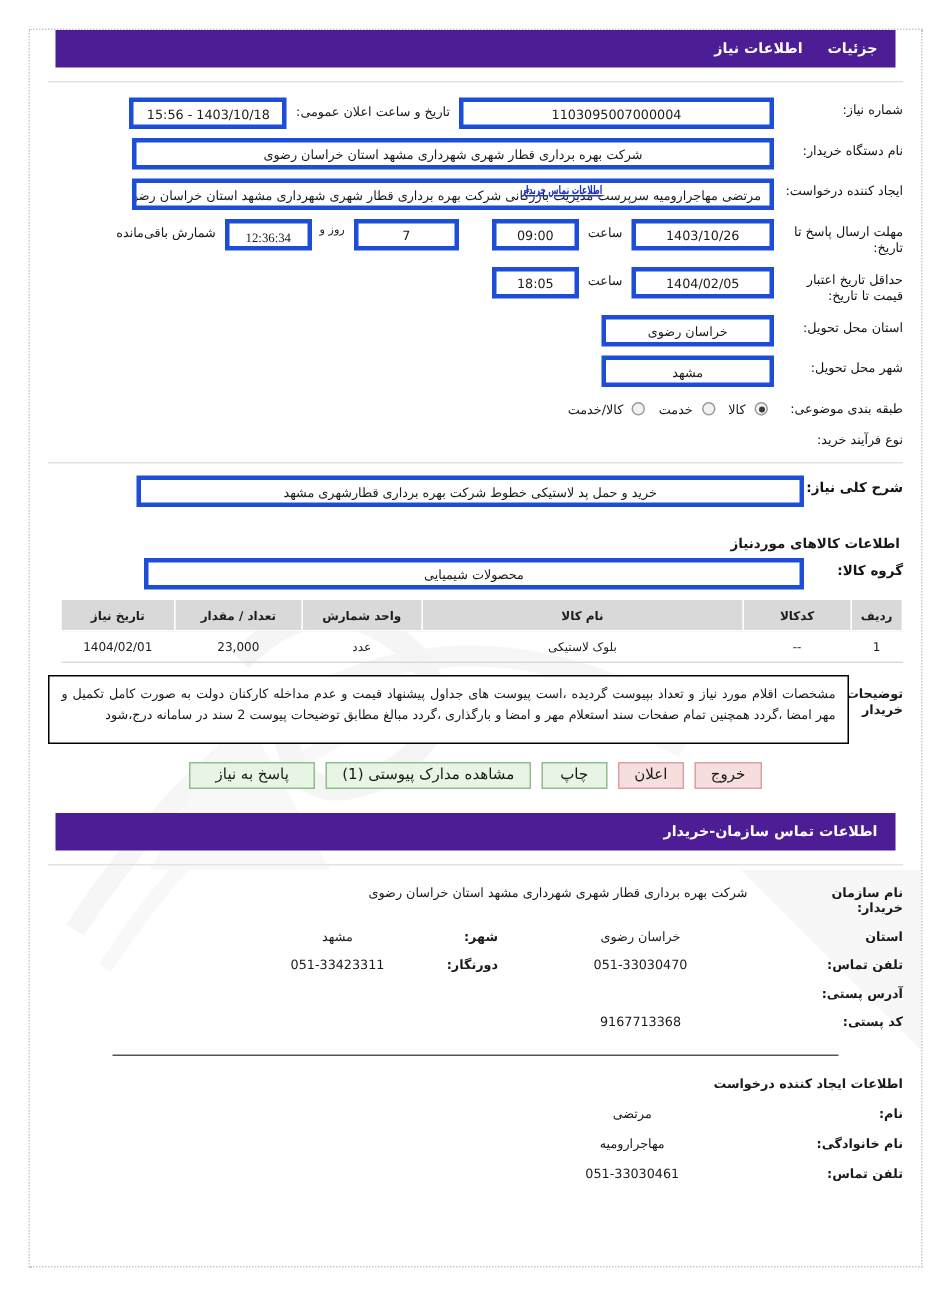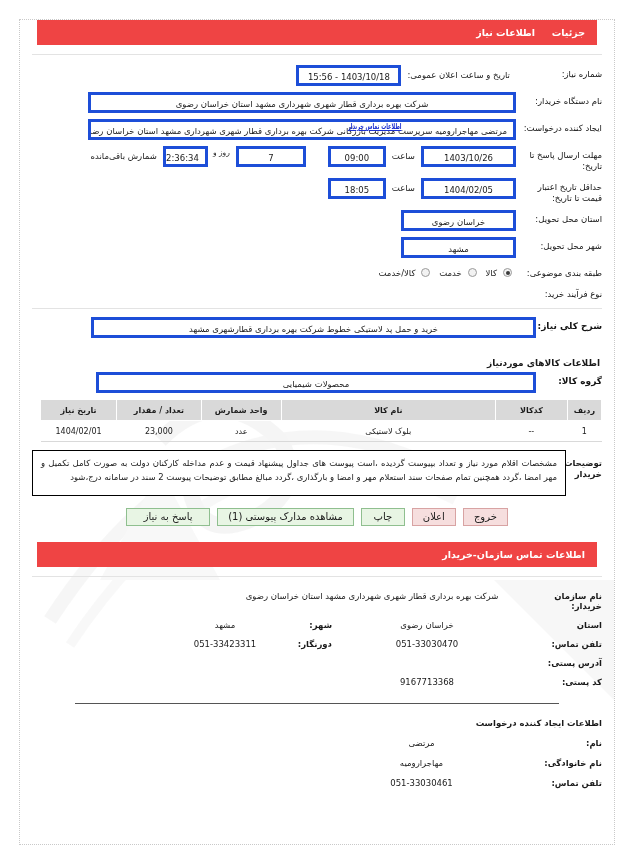--- a/index.html
+++ b/index.html
@@ -30,21 +30,21 @@
     overflow:hidden;
     z-index:0;
   }
   .wm-svg{position:absolute;left:20px;top:300px;width:420px;height:330px;opacity:.12;}
   .wm-svg2{position:absolute;right:0px;top:560px;width:120px;height:120px;opacity:.13;}
 
   .content{position:relative;z-index:2;}
 
   
   .bar{
-    background:#ef4444;
+    background:#4c1d95;
     color:#ffffff;
     height:25px;
     line-height:25px;
     font-weight:bold;
     font-size:9.5px;
     padding:0 12px 0 0;
     box-sizing:border-box;
     margin:0 17px;
     letter-spacing:.2px;
   }
@@ -74,21 +74,21 @@
     padding:0 6px;
     text-align:center;
     white-space:nowrap;
     overflow:hidden;
   }
   .fld.lg{width:210px;}
   .fld.xxl{width:428px;}
   .fld.date{width:95px;}
   .fld.time{width:58px;}
   .fld.days{width:70px;}
-  .fld.count{width:45px;}
+  .fld.count{width:58px;font-family:Liberation Serif, serif;}
   .fld.prov{width:115px;}
   .inline-txt{font-size:8.5px;padding:5px 6px 0 6px;white-space:nowrap;}
   .inline-txt.sm{font-size:7.5px;line-height:9px;padding-top:2px;width:16px;text-align:center;}
 
   
   .creator-wrap{position:relative;}
   .bluelink{
     position:absolute;
     right:200px;top:3px;
     color:#1b2fd0;
@@ -201,20 +201,21 @@
       <span>جزئیات</span>
       <span class="sp"></span>
       <span>اطلاعات نیاز</span>
     </div>
     <hr class="hr-thin">
 
     <div class="form">
 
       <div class="row">
         <div class="lbl">شماره نیاز:</div>
+        <div class="fld lg">1103095007000004</div>
         <div class="inline-txt">تاریخ و ساعت اعلان عمومی:</div>
         <div class="fld date" style="width:105px">1403/10/18 - 15:56</div>
       </div>
 
       <div class="row">
         <div class="lbl">نام دستگاه خریدار:</div>
         <div class="fld xxl">شرکت بهره برداری قطار شهری شهرداری مشهد استان خراسان رضوی</div>
       </div>
 
       <div class="row creator-wrap">

